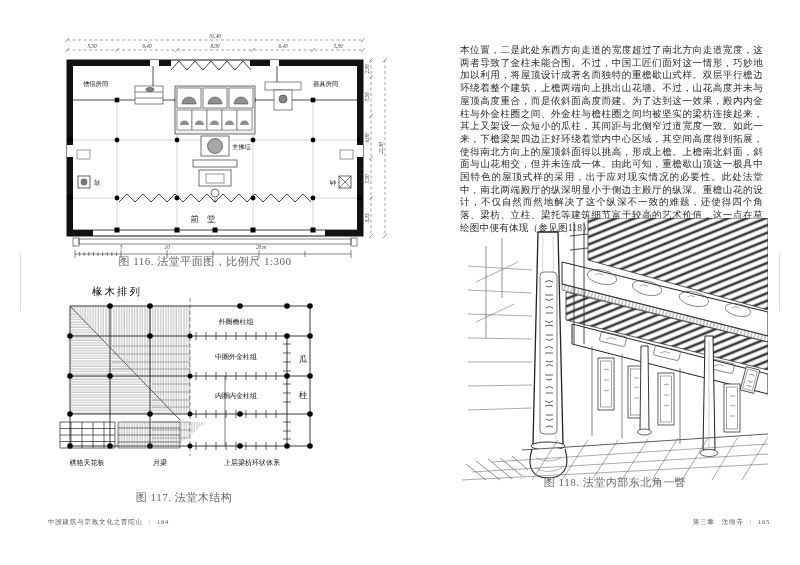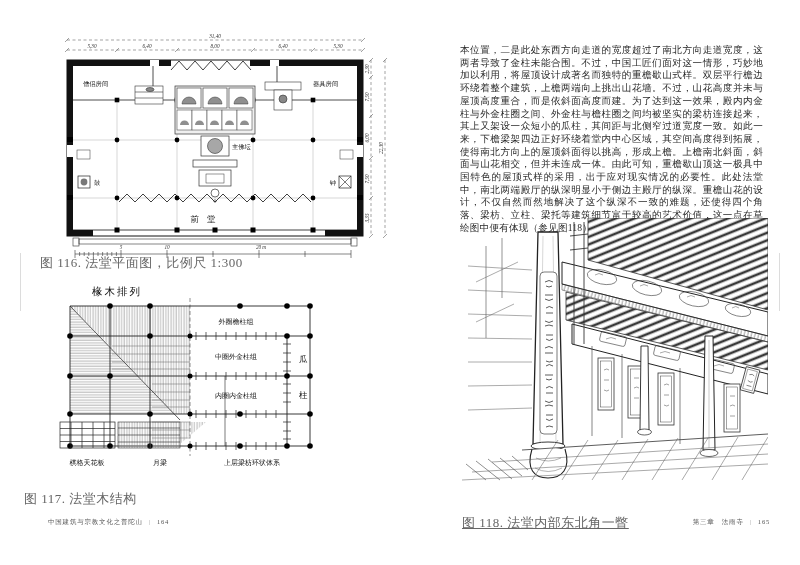--- a/index.html
+++ b/index.html
@@ -1,20 +1,20 @@
 <!DOCTYPE html>
 <html><head>
 <meta charset="utf-8">
 <style>
   html,body{margin:0;padding:0;background:#ffffff;}
   #spread{position:relative;width:800px;height:565px;background:#ffffff;overflow:hidden;
           font-family:"Liberation Serif", serif;color:#222;}
   .bodytext{position:absolute;left:460px;top:44px;width:303px;font-size:9.6px;line-height:12.7px;
             text-align:justify;color:#2a2a2a;letter-spacing:0.2px;}
-  .caption{position:absolute;font-size:13px;color:#666;letter-spacing:0.5px;}
+  .caption{position:absolute;text-align:center;font-size:11px;color:#666;letter-spacing:0.5px;}
   .footer{position:absolute;top:518px;font-size:6.5px;color:#555;letter-spacing:0.8px;}
   .footer .divider{margin:0 6px;color:#999;}
   .edge-mark{position:absolute;top:253px;width:1px;height:58px;background:#dcdcdc;}
   svg{display:block;}
   svg text{font-family:"Liberation Serif", serif;fill:#222;}
   .dimtxt{font-size:5.2px;font-style:italic;fill:#333;}
   .lbl{font-size:6.3px;fill:#111;}
   .lbl7{font-size:7px;fill:#111;}
   .title17{font-size:10.5px;fill:#111;letter-spacing:2px;}
 </style>
@@ -494,21 +494,21 @@
       </g>
       <g stroke="#444" stroke-width="0.6">
         <line x1="4" y1="246" x2="24" y2="262"></line>
           <line x1="14" y1="243" x2="38" y2="262"></line>
         <line x1="26" y1="241" x2="50" y2="261"></line>
           <line x1="38" y1="240" x2="60" y2="258"></line>
         <line x1="50" y1="238" x2="66" y2="252"></line>
       </g>
     </svg>
 
-    <div class="caption" style="left:462px;top:514px;width:306px;text-decoration:underline;">图 118. 法堂内部东北角一瞥</div>
+    <div class="caption" style="left:462px;top:475px;width:306px;">图 118. 法堂内部东北角一瞥</div>
 
     <div class="footer" style="right:30px;text-align:right;">
       <span>第三章　法雨寺</span><span class="divider">|</span><span>165</span>
     </div>
   </div>
 
   <div class="edge-mark" style="left:20px;"></div>
   <div class="edge-mark" style="left:779px;"></div>
 </div>
 

